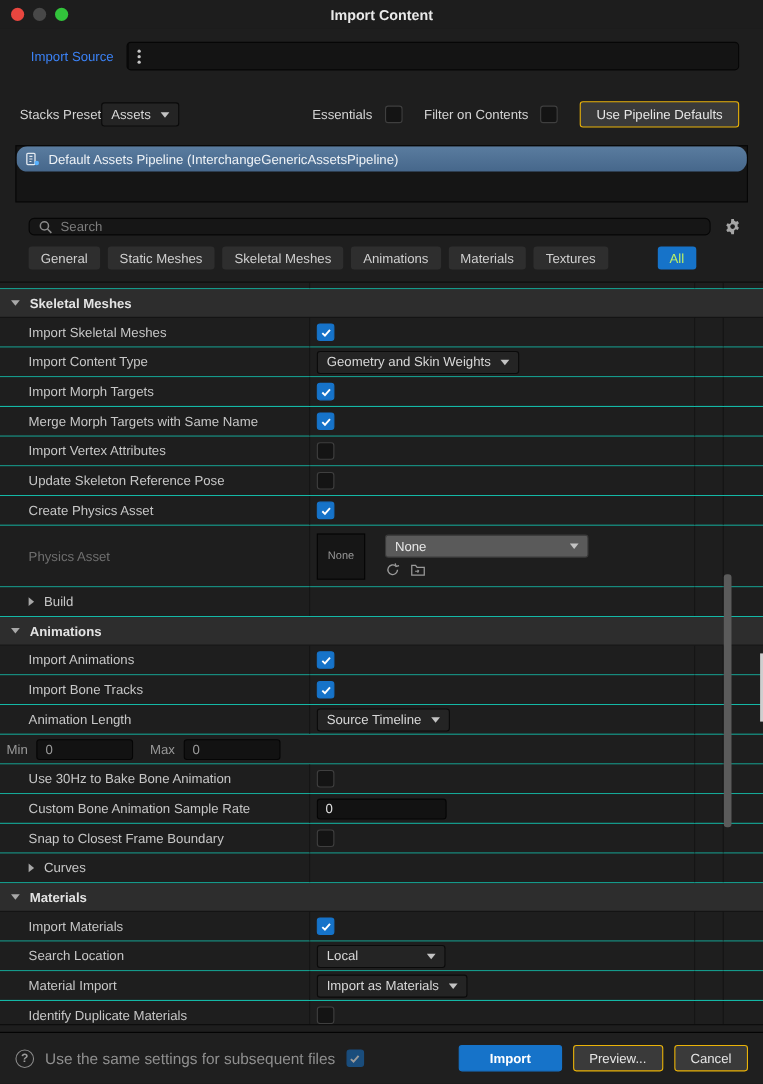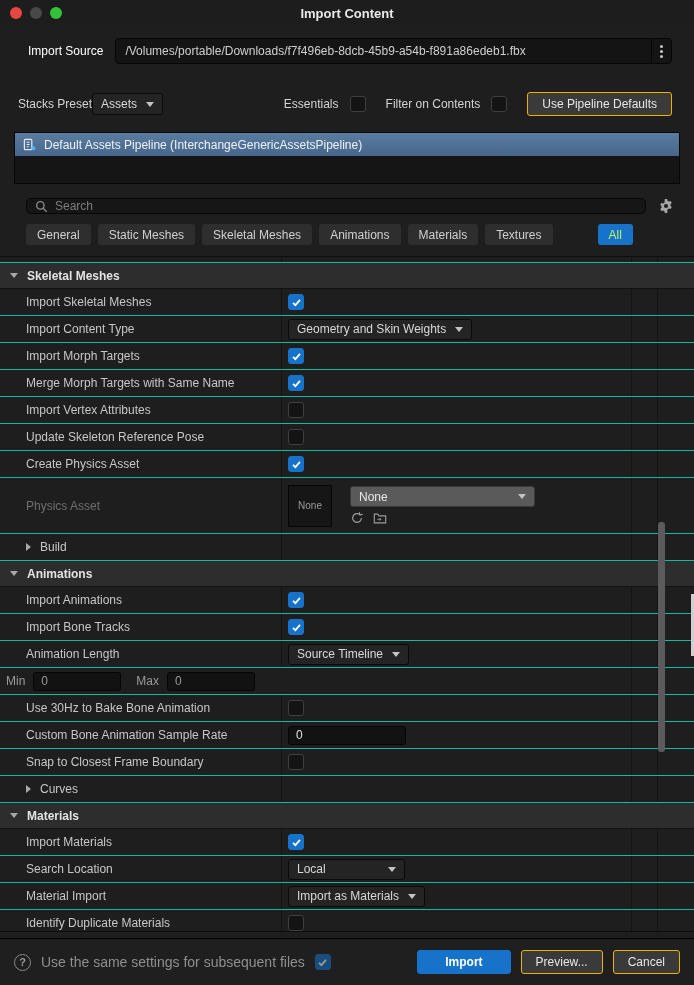--- a/index.html
+++ b/index.html
@@ -13,39 +13,39 @@
   
   .titlebar{height:26px;position:relative;display:flex;align-items:center;justify-content:center;background:#1d1d1d;}
   .lights{position:absolute;left:10px;top:7px;display:flex;gap:8px;}
   .light{width:12px;height:12px;border-radius:50%;display:inline-block;cursor:pointer;}
   .light.red{background:#e8463f;}
   .light.gray{background:#484848;}
   .light.green{background:#32c33b;}
   .title{font-size:13px;font-weight:600;color:#e9e9e9;}
   
   .src-row{display:flex;align-items:center;margin:12px 22px 0 28px;gap:12px;}
-  .src-label{color:#ffffff;white-space:nowrap;}
+  .src-label{color:#3b82f6;white-space:nowrap;}
   .path-box{flex:1;display:flex;align-items:stretch;height:26px;background:#141414;border:1px solid #060606;border-radius:4px;overflow:hidden;}
   .path-input{flex:1;background:transparent;border:none;outline:none;color:#cfcfcf;font:12px "Liberation Sans",sans-serif;padding:0 9px;}
   .kebab{width:20px;display:flex;flex-direction:column;align-items:center;justify-content:center;gap:2px;border-left:1px solid #060606;cursor:pointer;}
   .kebab i{width:3px;height:3px;border-radius:50%;background:#c6c6c6;}
   
   .stacks-row{display:flex;align-items:center;margin:28px 22px 0 18px;gap:0;}
   .stacks-right{margin-left:auto;display:flex;align-items:center;gap:11px;}
   .dd{display:inline-flex;align-items:center;justify-content:space-between;gap:9px;height:22px;background:#242424;border:1px solid #0a0a0a;border-radius:3px;padding:0 8px;color:#d8d8d8;cursor:pointer;white-space:nowrap;}
   .dd-chev{width:0;height:0;border-left:4px solid transparent;border-right:4px solid transparent;border-top:5px solid #c3c3c3;flex:0 0 auto;}
   .cb{width:16px;height:16px;border-radius:3px;background:#141414;border:1px solid #3f3f3f;display:inline-flex;align-items:center;justify-content:center;cursor:pointer;flex:0 0 auto;}
   .cb-on{background:#1673c9;border-color:#1673c9;}
   .cb-dim{opacity:.55;}
   .btn{height:24px;padding:0 14px;background:#3a3a3a;border:1px solid #eab308;border-radius:3px;color:#e6e6e6;font:12px "Liberation Sans",sans-serif;cursor:pointer;white-space:nowrap;}
   .btn-primary{background:#1673c9;border-color:#1673c9;color:#fff;font-weight:700;padding:0 27px;}
   
   .pipeline-list{margin:16px 14px 0 14px;height:52px;background:#151515;border:1px solid #060606;overflow:hidden;}
   .pipe-row{height:23px;display:flex;align-items:center;gap:8px;padding:0 8px;color:#eef2f6;cursor:pointer;}
-  .pipe-row.selected{background:linear-gradient(#5a7c9f,#46678b);}
+  .pipe-row.selected{background:linear-gradient(#5a7c9f,#46678b);border-radius:10px;}
   .pipe-icon{display:inline-flex;}
   
   .search-row{display:flex;align-items:center;margin:14px 20px 0 26px;gap:12px;}
   .search-box{flex:1;display:flex;align-items:center;gap:7px;height:16px;background:#161616;border:1px solid #060606;border-radius:5px;padding:0 8px;}
   .search-box input{flex:1;background:transparent;border:none;outline:none;color:#cfcfcf;font:12px "Liberation Sans",sans-serif;}
   .search-box input::placeholder{color:#7d7d7d;}
   .gear{display:inline-flex;cursor:pointer;}
   
   .tab-bar{display:flex;gap:7px;margin:10px 16px 0 26px;}
   .tab{height:21px;display:flex;align-items:center;padding:0 11px;background:#2e2e2e;border-radius:3px;color:#d0d0d0;cursor:pointer;white-space:nowrap;}
@@ -90,21 +90,20 @@
       <span class="light red"></span>
       <span class="light gray"></span>
       <span class="light green"></span>
     </div>
     <div class="title">Import Content</div>
   </div>
 
   <div class="src-row">
     <span class="src-label">Import Source</span>
     <div class="path-box">
-      <input class="path-input" readonly="" value="/Volumes/portable/Downloads/f7f496eb-8dcb-45b9-a54b-f891a86edeb1.fbx" style="">
       <span class="kebab">
           <i></i>
           <i></i>
           <i></i>
         </span>
     </div>
   </div>
 
   <div class="stacks-row">
     <span>Stacks Preset</span>

